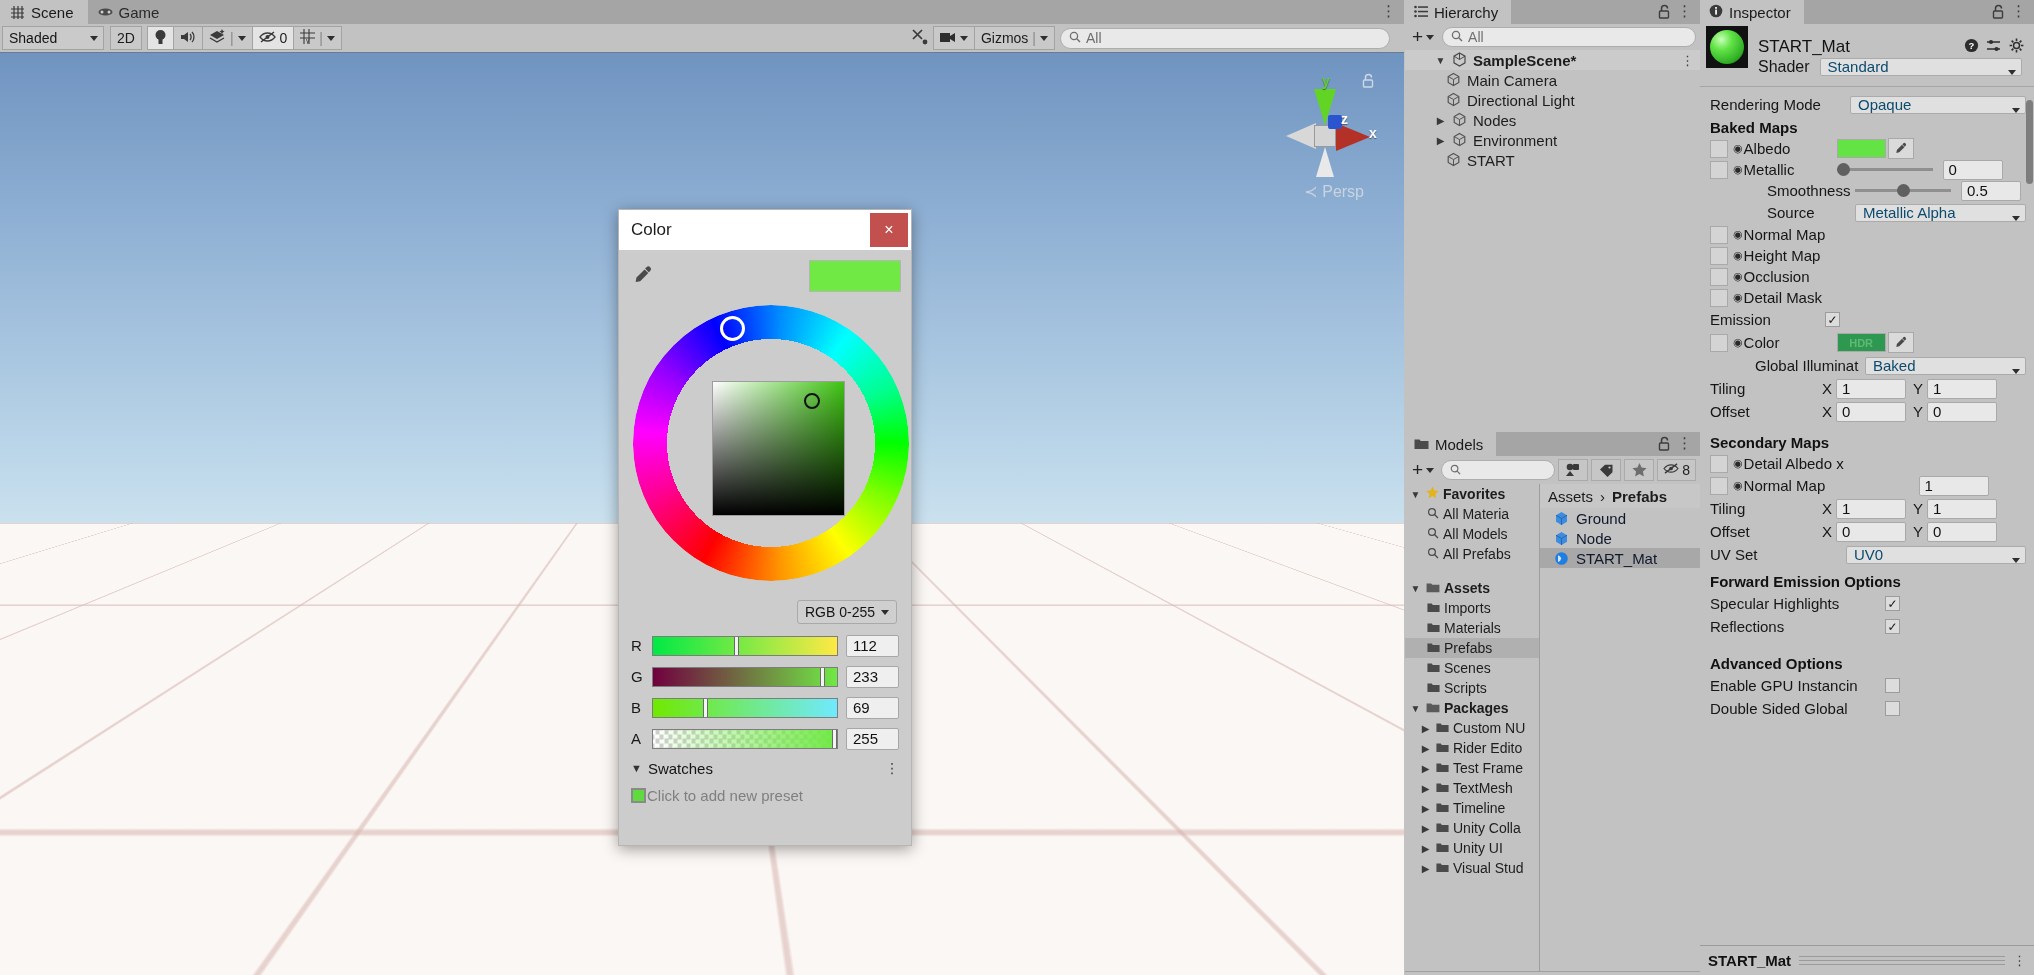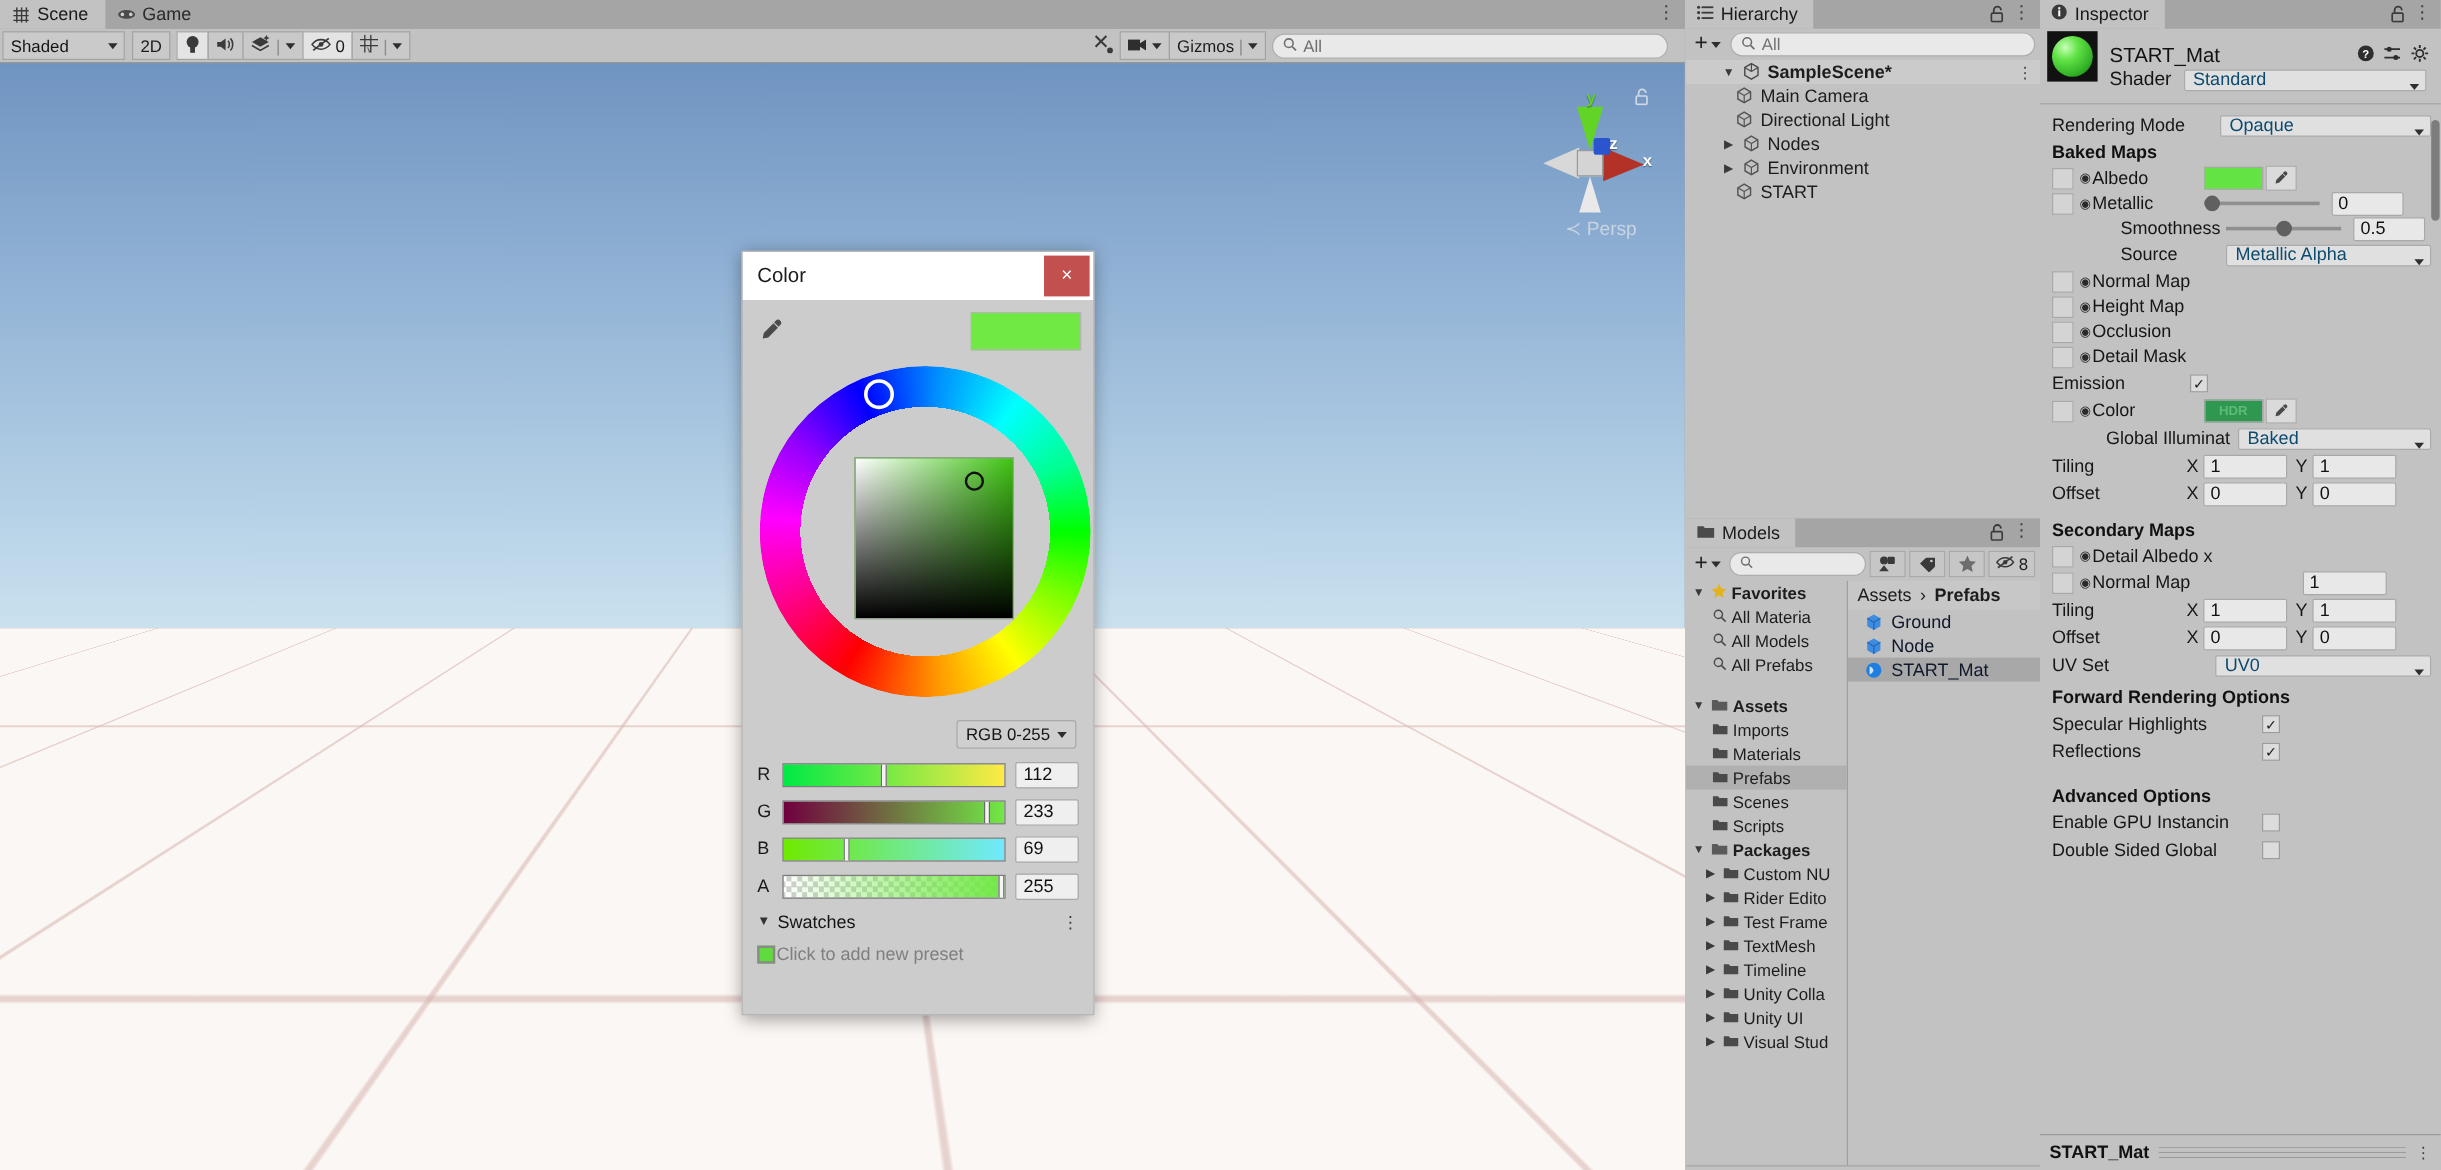--- a/index.html
+++ b/index.html
@@ -1081,21 +1081,21 @@
     </div>
     <div class="irow tall">
       <span class="ilabel" style="width:136px">UV Set</span>
       <div class="dropdown" style="flex:1; margin-right:8px">
         <span>UV0</span>
         <span class="caret"></span>
       </div>
     </div>
 
     <div style="height:4px"></div>
-    <div class="section">Forward Rendering Options</div>
+    <div class="section">Forward Emission Options</div>
     <div class="irow tall">
       <span class="ilabel" style="width:175px">Specular Highlights</span>
       <div class="checkbox">
           <span>✓</span>
         </div>
     </div>
     <div class="irow tall">
       <span class="ilabel" style="width:175px">Reflections</span>
       <div class="checkbox">
           <span>✓</span>

